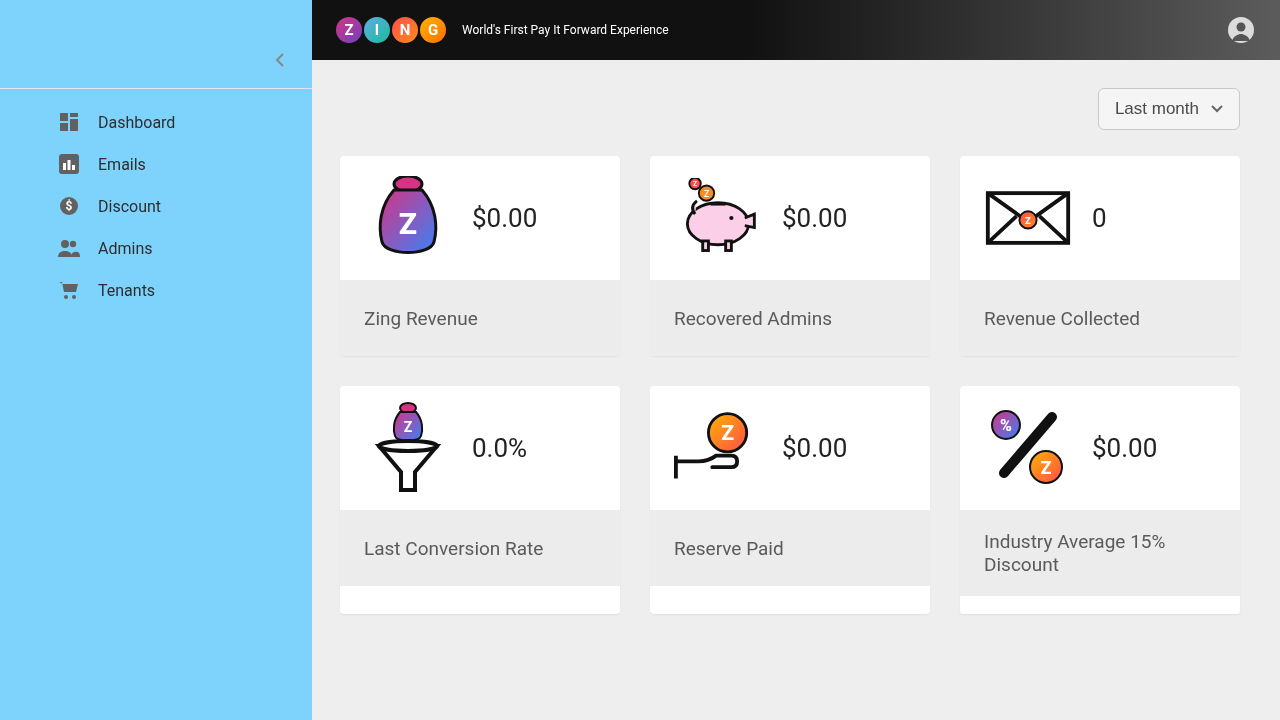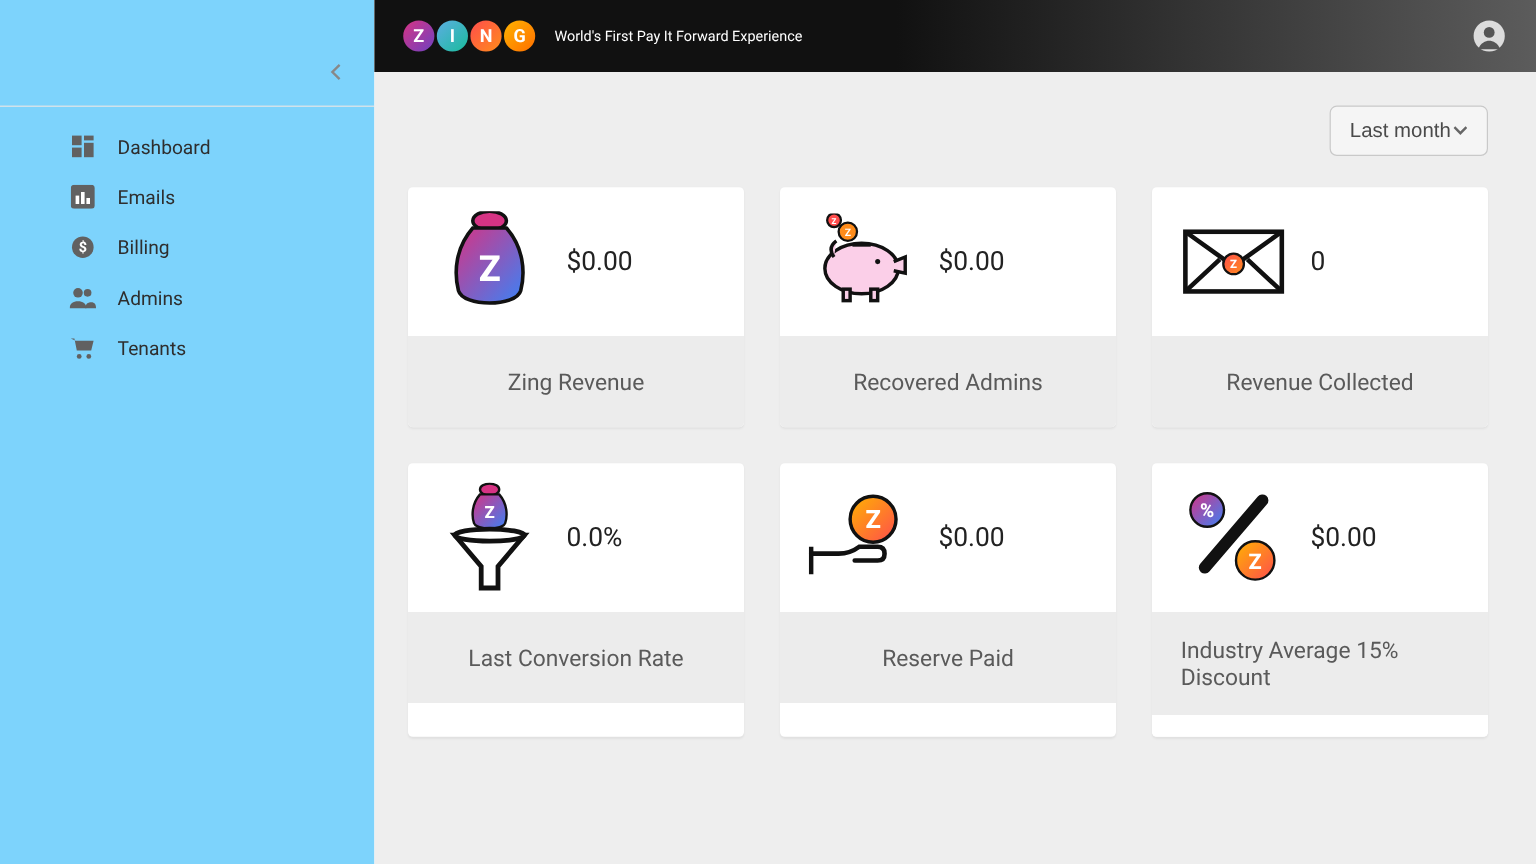--- a/index.html
+++ b/index.html
@@ -98,21 +98,21 @@
   justify-content:flex-end;
   margin-bottom: 26px;
 }
 .filter-btn {
   border:1px solid #c9c9c9;
   background:#f5f5f5;
   border-radius:6px;
   padding: 10px 16px;
   display:flex;
   align-items:center;
-  gap:2px;
+  gap:12px;
   font-size:17px;
   color:#4a4a4a;
   cursor:pointer;
 }
 .cards {
   display:grid;
   grid-template-columns: repeat(3, 1fr);
   gap: 30px;
 }
 .card {
@@ -129,31 +129,30 @@
   align-items:center;
   gap:20px;
   padding: 0 24px;
 }
 .card-icon {
   width:88px; height:88px;
   display:flex; align-items:center; justify-content:center;
   flex-shrink:0;
 }
 .card-value {
-  font-size:22px;
+  font-size:26px;
   color:#222;
   font-weight:400;
 }
 .card-bottom {
   background:#ececec;
   padding: 20px 24px;
   min-height:76px;
   display:flex;
   align-items:center;
-  justify-content:center;
 }
 .card-label {
   font-size:19px;
   color:#5a5a5a;
 }
 .card-strip {
   height:18px;
   background:#fff;
 }
 svg { display:block; }
@@ -194,21 +193,21 @@
         </span>
         <span>Emails</span>
       </div>
       <div class="nav-item">
         <span class="nav-icon">
           <svg width="20" height="20" viewBox="0 0 20 20">
               <circle cx="10" cy="10" r="9" fill="#616161"></circle>
               <text x="10" y="14" text-anchor="middle" font-size="12" font-weight="700" fill="#fff">$</text>
             </svg>
         </span>
-        <span>Billing</span>
+        <span>Discount</span>
       </div>
       <div class="nav-item">
         <span class="nav-icon">
           <svg width="22" height="18" viewBox="0 0 22 18" fill="#616161">
               <circle cx="7" cy="5" r="4"></circle>
               <circle cx="15" cy="5" r="3.2"></circle>
               <path d="M0 18c0-4 3-6 7-6s7 2 7 6"></path>
               <path d="M13 18c0-3.5 2-5.2 5-5.2s4 1.8 4 5.2"></path>
             </svg>
         </span>

